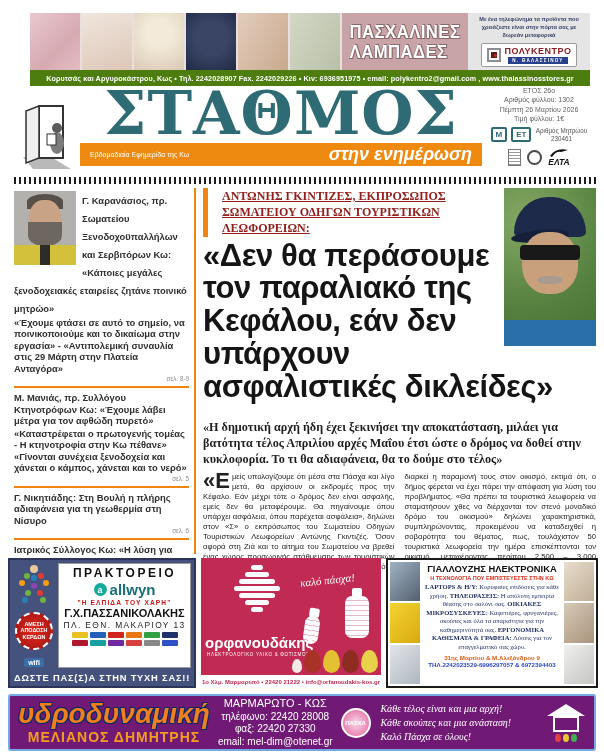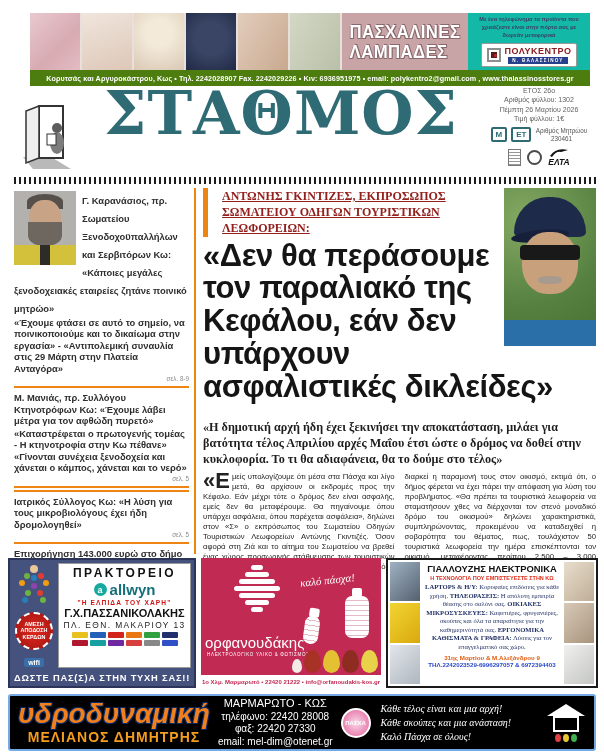--- a/index.html
+++ b/index.html
@@ -13,21 +13,21 @@
   .tiles { display:flex; height:100%; }
   .tile { width:52px; height:100%; border-right:2px solid #e9dfdc; }
   .t1 { background:linear-gradient(135deg,#e8c9cf,#d8aab2 60%,#e3bcc3); }
   .t2 { background:linear-gradient(160deg,#f0e5dc,#ddc7b8); }
   .t3 { background:radial-gradient(circle at 50% 35%,#f3ead9 30%,#d9c8b4); }
   .t4 { background:radial-gradient(circle at 50% 45%,#3a4566 40%,#202a45); }
   .t5 { background:linear-gradient(120deg,#e2cdbc,#c9a98f); }
   .t6 { background:linear-gradient(120deg,#d4d8c6,#b9c0a8); }
   .pasxalines { flex:1; display:flex; flex-direction:column; justify-content:center; line-height:1.02; }
   .pasxalines span { color:#fff; font-weight:bold; font-size:19px; letter-spacing:0.5px; transform:scaleX(0.88); text-shadow:1px 1px 0 #8a686c, -1px 1px 0 #8a686c, 1px -1px 0 #8a686c; }
-  .promo-box { width:138px; background:#14b8a6; display:flex; flex-direction:column; align-items:center; justify-content:center; gap:3px; padding:3px 5px; }
+  .promo-box { width:138px; background:#e5e5e5; display:flex; flex-direction:column; align-items:center; justify-content:center; gap:3px; padding:3px 5px; }
   .promo-text { font-size:5.6px; font-weight:bold; color:#3a4066; text-align:center; line-height:1.4; }
   .polykentro { background:#fff; border:1px solid #9a9a9a; border-radius:2px; padding:2px 5px; display:flex; align-items:center; gap:4px; }
   .pk-icon { width:14px; height:14px; border:2px solid #8e8e8e; background:#fff; position:relative; display:inline-block; }
   .pk-icon::before { content:''; position:absolute; left:2px; top:2px; width:6px; height:6px; background:#5d1a1c; }
   .pk-icon::after { content:''; position:absolute; right:2px; bottom:3px; width:3px; height:3px; border-radius:50%; background:#c62822; }
   .pk-text { display:flex; flex-direction:column; align-items:center; }
   .pk-name { color:#8c1d20; font-weight:bold; font-size:9px; letter-spacing:0.5px; }
   .pk-sub { background:#27408b; color:#fff; font-size:4.6px; font-weight:bold; letter-spacing:1.2px; padding:1px 4px; margin-top:1px; }
   .banner-addr { height:16px; background:#4d7c0f; color:#fff; font-size:7.2px; font-weight:bold; display:flex; align-items:center; justify-content:center; letter-spacing:0.1px; white-space:nowrap; }
 
@@ -105,21 +105,21 @@
   .chip { width:16px; height:6px; border-radius:1px; }
   .c1{background:#e8c020;} .c2{background:#2460b8;} .c3{background:#d0241c;} .c4{background:#e87816;}
   .c5{background:#30a040;} .c6{background:#20306c;} .c7{background:#b01830;} .c8{background:#18a0a0;}
   .c9{background:#7028a0;} .c10{background:#d84040;} .c11{background:#888888;} .c12{background:#3050c8;}
   .ad1-footer { height:16px; display:flex; align-items:center; justify-content:center; color:#fff; font-weight:bold; font-size:9.3px; letter-spacing:0.8px; }
 
   .ad2 { width:180px; background:#c12a52; position:relative; overflow:hidden; }
   .hive { position:absolute; left:24px; top:7px; width:64px; display:flex; flex-direction:column; align-items:center; gap:2px; }
   .hive div { height:5px; border-radius:3px; background:#fff; }
   .hv1{width:12px;} .hv2{width:24px;} .hv3{width:36px;} .hv4{width:46px;} .hv5{width:36px;} .hv6{width:24px;} .hv7{width:12px;}
-  .orf-name { position:absolute; left:4px; top:76px; font-size:15px; font-weight:normal; color:#fff; }
+  .orf-name { position:absolute; left:4px; top:76px; font-size:15px; font-weight:bold; color:#fff; }
   .orf-sub { position:absolute; left:6px; top:94px; font-size:4.5px; letter-spacing:0.7px; color:#fff; }
   .kalo-pasxa { position:absolute; right:26px; top:16px; font-family:"Liberation Serif",serif; font-style:italic; font-size:11px; color:#fff; transform:rotate(-6deg); }
   .bulb { position:absolute; background:repeating-linear-gradient(180deg,#fff 0 4px,#e6b9c6 4px 5px); border-radius:7px; }
   .bulb::before { content:''; position:absolute; top:-8px; left:50%; transform:translateX(-50%); width:10px; height:9px; background:#fff; border-radius:2px; }
   .bulb-big { right:12px; top:38px; width:24px; height:42px; }
   .bulb-small { right:62px; top:58px; width:15px; height:28px; transform:rotate(8deg); }
   .eggs { position:absolute; right:3px; bottom:15px; display:flex; align-items:flex-end; gap:2px; }
   .egg { width:17px; height:23px; border-radius:50% 50% 50% 50% / 60% 60% 40% 40%; }
   .e0{width:10px;height:14px;background:#f3ece6;} .e1{background:#a93226;} .e2{background:#e3c133;} .e3{background:#8f2c22;} .e4{background:#e8d24a;}
   .orf-footer { position:absolute; left:0; right:0; bottom:0; height:13px; background:#fff; color:#c12a52; font-size:6px; font-weight:bold; display:flex; align-items:center; justify-content:center; }
@@ -131,21 +131,21 @@
   .th3{background:linear-gradient(135deg,#e3e6ea,#aeb6bf);} .th4{background:linear-gradient(135deg,#e8ddcd,#bfae96);}
   .th5{background:linear-gradient(135deg,#d7c9b8,#a8947c);} .th6{background:linear-gradient(135deg,#f0f0ee,#c4c6c2);}
   .ad3-center { flex:1; display:flex; flex-direction:column; text-align:center; }
   .ad3-title { font-size:9.4px; font-weight:bold; color:#111; margin-top:1px; }
   .ad3-sub { font-size:5.5px; color:#e0301e; font-weight:bold; margin:1px 0 2px; }
   .ad3-body { font-family:"Liberation Serif",serif; font-size:6.6px; color:#1a2a5e; line-height:1.3; }
   .ad3-addr { color:#e05c10; font-size:6.2px; font-weight:bold; margin-top:2px; }
   .ad3-tel { color:#2b49c8; font-size:6.2px; font-weight:bold; }
 
   
-  .footerb { position:absolute; left:8px; top:694px; width:588px; height:57px; background:#000000; border:2px solid #74a9e4; border-radius:3px; display:flex; align-items:center; padding:0 8px; gap:8px; overflow:hidden; }
+  .footerb { position:absolute; left:8px; top:694px; width:588px; height:57px; background:#701a75; border:2px solid #74a9e4; border-radius:3px; display:flex; align-items:center; padding:0 8px; gap:8px; overflow:hidden; }
   .hydro { display:flex; flex-direction:column; align-items:center; }
   .hydro-brand { font-size:28px; font-weight:bold; font-style:italic; color:#f07f1e; line-height:1; text-shadow:1px 1px 0 #0a2a66,-1px -1px 0 #0a2a66,1px -1px 0 #0a2a66,-1px 1px 0 #0a2a66; }
   .hydro-owner { font-size:14px; font-weight:bold; color:#f59d1e; letter-spacing:1px; margin-top:1px; }
   .footer-center { color:#fff; text-align:center; line-height:1.25; }
   .fc-loc { font-size:11px; }
   .fc-line { font-size:10px; }
   .egg-badge { width:30px; height:30px; border-radius:50%; background:radial-gradient(circle,#f8d8e8,#e45f9a); border:2px solid #fff; color:#fff; font-size:6px; font-weight:bold; display:flex; align-items:center; justify-content:center; flex:none; }
   .footer-right { flex:1; color:#fff; font-family:"Liberation Serif",serif; font-style:italic; font-size:10px; line-height:1.4; padding-left:2px; }
   .house-wrap { width:40px; display:flex; flex-direction:column; align-items:center; flex:none; }
   .house { width:26px; height:16px; border:2px solid #fff; position:relative; margin-top:13px; }
@@ -193,20 +193,24 @@
         <polygon points="6,56 34,56 54,68 16,68" fill="#b9b9b9"></polygon>
         <rect x="22" y="5" width="24" height="52" fill="#fff" stroke="#333" stroke-width="2"></rect>
         <polygon points="22,5 9,10 9,62 22,57" fill="#efefef" stroke="#333" stroke-width="1.5"></polygon>
         <ellipse cx="40" cy="42" rx="7" ry="11" fill="#7d7d7d"></ellipse>
         <circle cx="40" cy="27" r="5" fill="#5c5c5c"></circle>
         <rect x="30" y="33" width="9" height="11" fill="#fff" stroke="#333" stroke-width="1"></rect>
       </svg>
     </div>
     <div class="title-wrap">
       <div class="paper-title">ΣΤΑΘΜΟΣ</div>
+      <div class="orange-bar">
+        <span class="orange-left">Εβδομαδιαία Εφημερίδα της Κω</span>
+        <span class="orange-right">στην ενημέρωση</span>
+      </div>
     </div>
     <div class="mast-right">
       <div class="mast-info">
         <div>ΕΤΟΣ 26ο</div>
         <div>Αριθμός φύλλου: 1302</div>
         <div>Πέμπτη 26 Μαρτίου 2026</div>
         <div>Τιμή φύλλου: 1€</div>
       </div>
       <div class="met-row">
         <span class="met-box">M</span>
@@ -246,20 +250,24 @@
       </div>
       <div class="divider"></div>
 
       <div class="story">
         <div class="story-title">Μ. Μανιάς, πρ. Συλλόγου Κτηνοτρόφων Κω: «Έχουμε λάβει μέτρα για τον αφθώδη πυρετό»</div>
         <div class="story-text">«Καταστρέφεται ο πρωτογενής τομέας - Η κτηνοτροφία στην Κω πέθανε» «Γίνονται συνέχεια ξενοδοχεία και χάνεται ο κάμπος, χάνεται και το νερό»</div>
         <div class="story-page">σελ. 5</div>
       </div>
       <div class="divider"></div>
 
+      <div class="story">
+        <div class="story-title">Γ. Νικητιάδης: Στη Βουλή η πλήρης αδιαφάνεια για τη γεωθερμία στη Νίσυρο</div>
+        <div class="story-page">σελ. 6</div>
+      </div>
       <div class="divider"></div>
 
       <div class="story">
         <div class="story-title">Ιατρικός Σύλλογος Κω: «Η λύση για τους μικροβιολόγους έχει ήδη δρομολογηθεί»</div>
         <div class="story-page">σελ. 5</div>
       </div>
       <div class="divider"></div>
 
       <div class="story">
         <div class="story-title">Επιχορήγηση 143.000 ευρώ στο δήμο Κω για δράσεις πυροπροστασίας</div>

